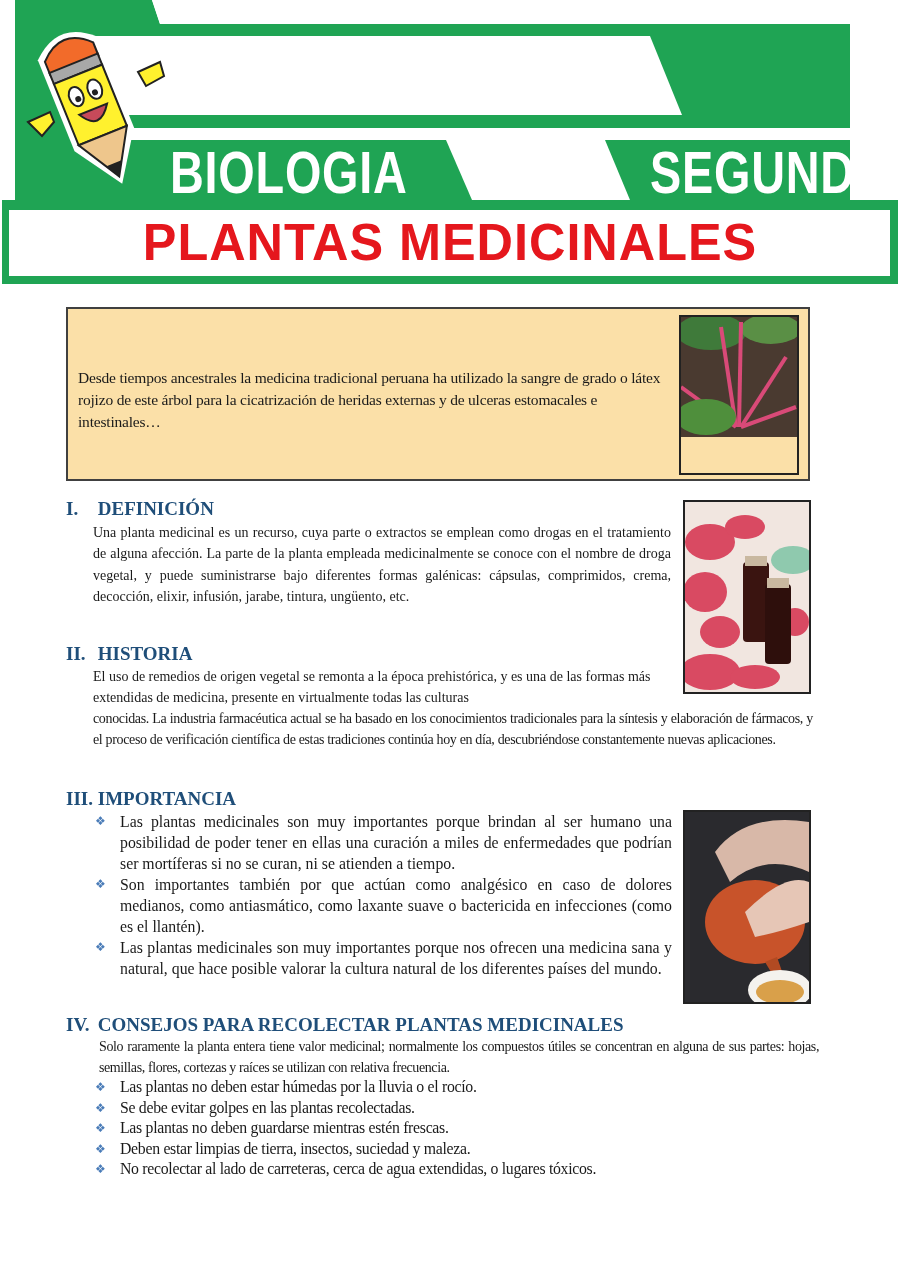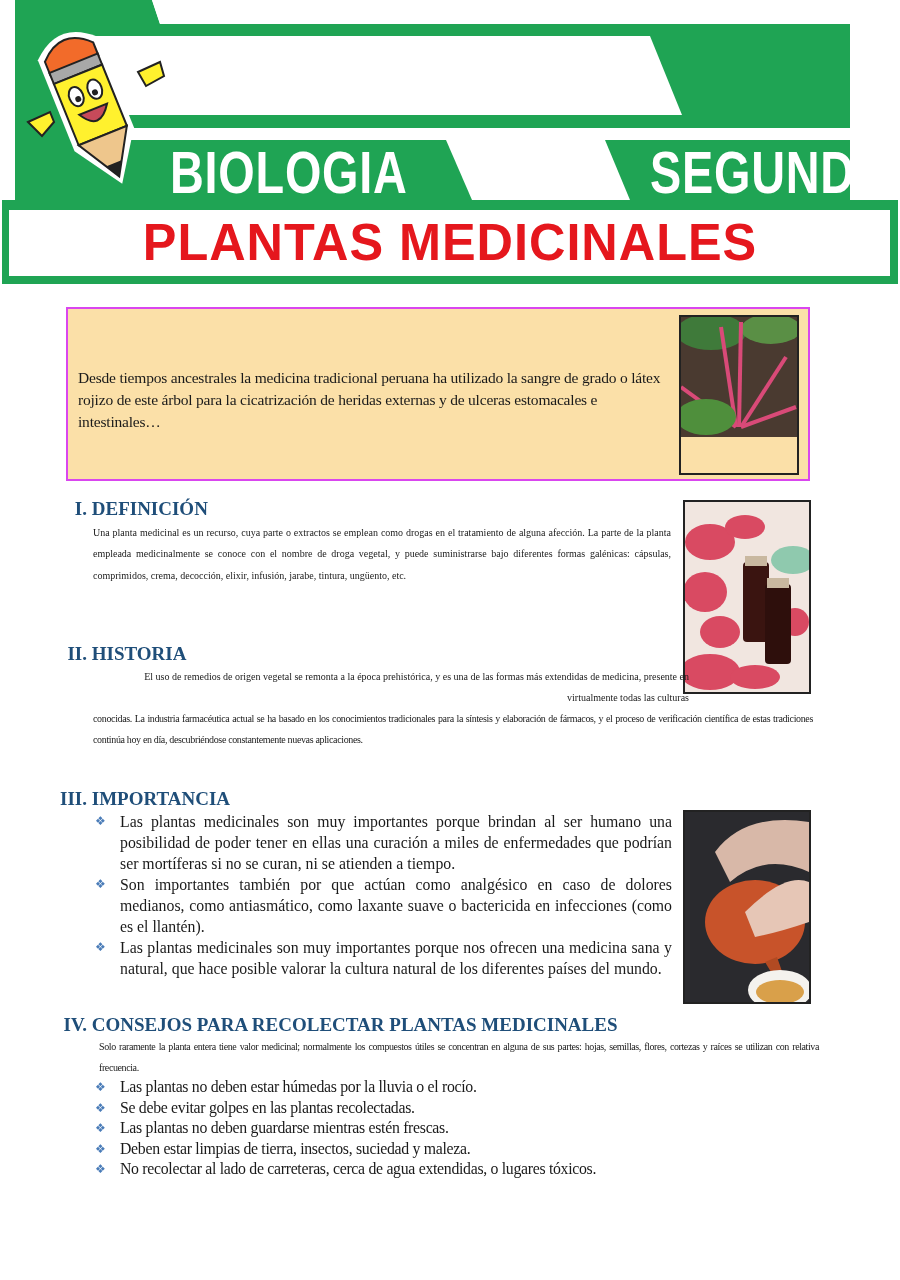--- a/index.html
+++ b/index.html
@@ -13,30 +13,30 @@
       font-weight:bold; color:#ffffff; letter-spacing:1px;
       transform:scaleX(0.78); transform-origin:left top; }
   .subject { left:170px; top:138px; font-size:60px; }
   .grade { left:650px; top:138px; font-size:60px; }
   .doc-title { position:absolute; left:0; width:900px; top:212px; text-align:center;
       font-family:"Liberation Sans", "DejaVu Sans", sans-serif; font-weight:bold;
       font-size:52px; color:#e5171d; letter-spacing:1px; transform:scaleX(0.97); }
 
   
   .intro { position:absolute; left:66px; top:307px; width:744px; height:174px; background:#fbe0a8;
-      border:2px solid #d946ef; box-sizing:border-box; }
+      border:2px solid #404040; box-sizing:border-box; }
   .intro-text { position:absolute; left:10px; top:58px; width:588px; font-size:15.5px; line-height:22px;
       letter-spacing:-0.2px; }
   .intro-photo { position:absolute; left:611px; top:6px; width:120px; height:160px; border:2px solid #222;
       box-sizing:border-box; background:#fbe0a8; overflow:hidden; }
 
   
-  .sec-head { position:absolute; left:60px; font-weight:bold; font-size:19px; color:#1f4e79;text-align:right; }
+  .sec-head { position:absolute; left:66px; font-weight:bold; font-size:19px; color:#1f4e79; }
   .sec-head .num { display:inline-block; }
-  .para { position:absolute; font-size:10px; line-height:21.3px; text-align:justify; }
+  .para { position:absolute; font-size:14px; line-height:21.3px; text-align:justify; }
   .bullets { position:absolute; list-style:none; margin:0; padding:0; font-size:15.8px; line-height:21px; }
   .bullets li { position:relative; padding-left:28px; text-align:justify; }
   .bullets li .bullet-icon { position:absolute; left:3px; top:0; color:#4a7cb8; font-size:12px; }
 
   .photo { position:absolute; border:2px solid #222; box-sizing:border-box; overflow:hidden; }
 </style>
 </head>
 <body>
 
 <div class="header">
@@ -122,21 +122,21 @@
     <rect x="60" y="54" width="22" height="10" fill="#c9b8a0"></rect>
     <rect x="80" y="82" width="26" height="80" rx="4" fill="#2e0f0c"></rect>
     <rect x="82" y="76" width="22" height="10" fill="#c9b8a0"></rect>
   </svg>
 </div>
 
 <div class="sec-head" style="top:643px">
   <span class="num" style="width:27px">II.</span>
   <span>HISTORIA</span>
 </div>
-<div class="para" style="left:109px;top:666px;width:580px;text-align:right">El uso de remedios de origen vegetal se remonta a la época prehistórica, y es una de las formas más extendidas de medicina, presente en virtualmente todas las culturas</div>
+<div class="para" style="left:93px;top:666px;width:580px;text-align:left">El uso de remedios de origen vegetal se remonta a la época prehistórica, y es una de las formas más extendidas de medicina, presente en virtualmente todas las culturas</div>
 <div class="para" style="left:93px;top:708px;width:720px;letter-spacing:-0.35px">conocidas. La industria farmacéutica actual se ha basado en los conocimientos tradicionales para la síntesis y elaboración de fármacos, y el proceso de verificación científica de estas tradiciones continúa hoy en día, descubriéndose constantemente nuevas aplicaciones.</div>
 
 <div class="sec-head" style="top:788px">
   <span class="num" style="width:27px">III.</span>
   <span>IMPORTANCIA</span>
 </div>
 <ul class="bullets" style="left:92px;top:811px;width:580px">
   <li><span class="bullet-icon">❖</span><span>Las plantas medicinales son muy importantes porque brindan al ser humano una posibilidad de poder tener en ellas una curación a miles de enfermedades que podrían ser mortíferas si no se curan, ni se atienden a tiempo.</span></li>
   <li><span class="bullet-icon">❖</span><span>Son importantes también por que actúan como analgésico en caso de dolores medianos, como antiasmático, como laxante suave o bactericida en infecciones (como es el llantén).</span></li>
   <li><span class="bullet-icon">❖</span><span>Las plantas medicinales son muy importantes porque nos ofrecen una medicina sana y natural, que hace posible valorar la cultura natural de los diferentes países del mundo.</span></li>

